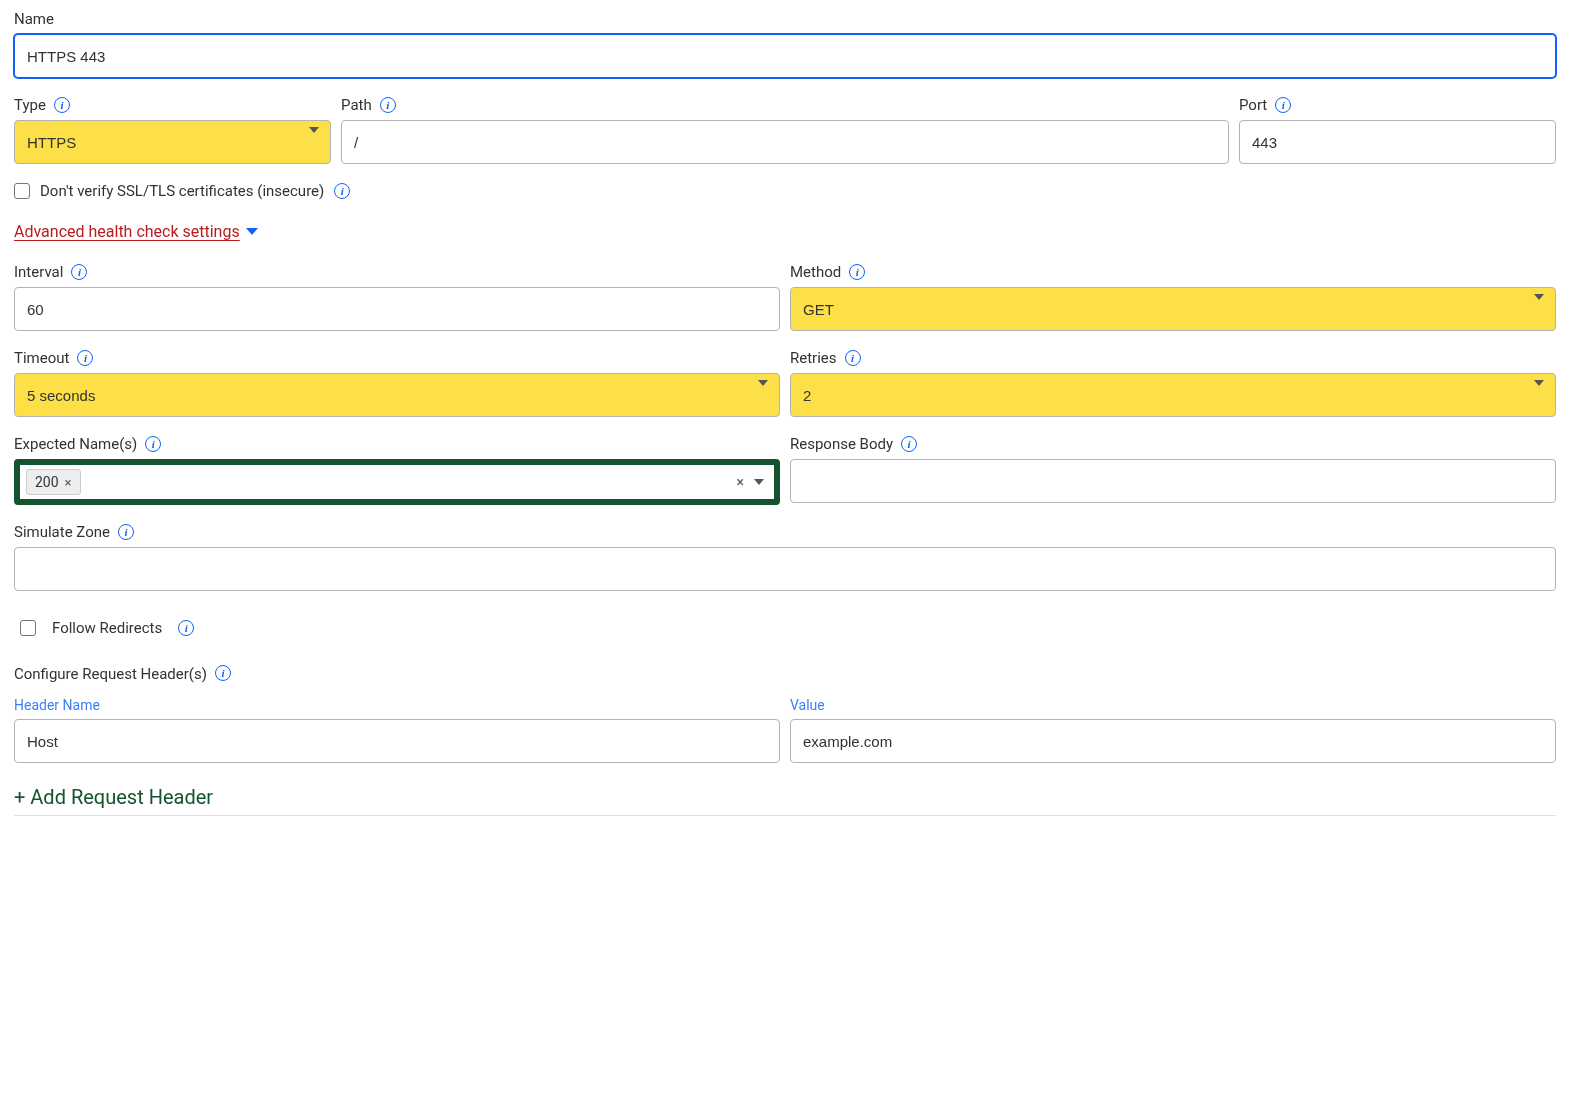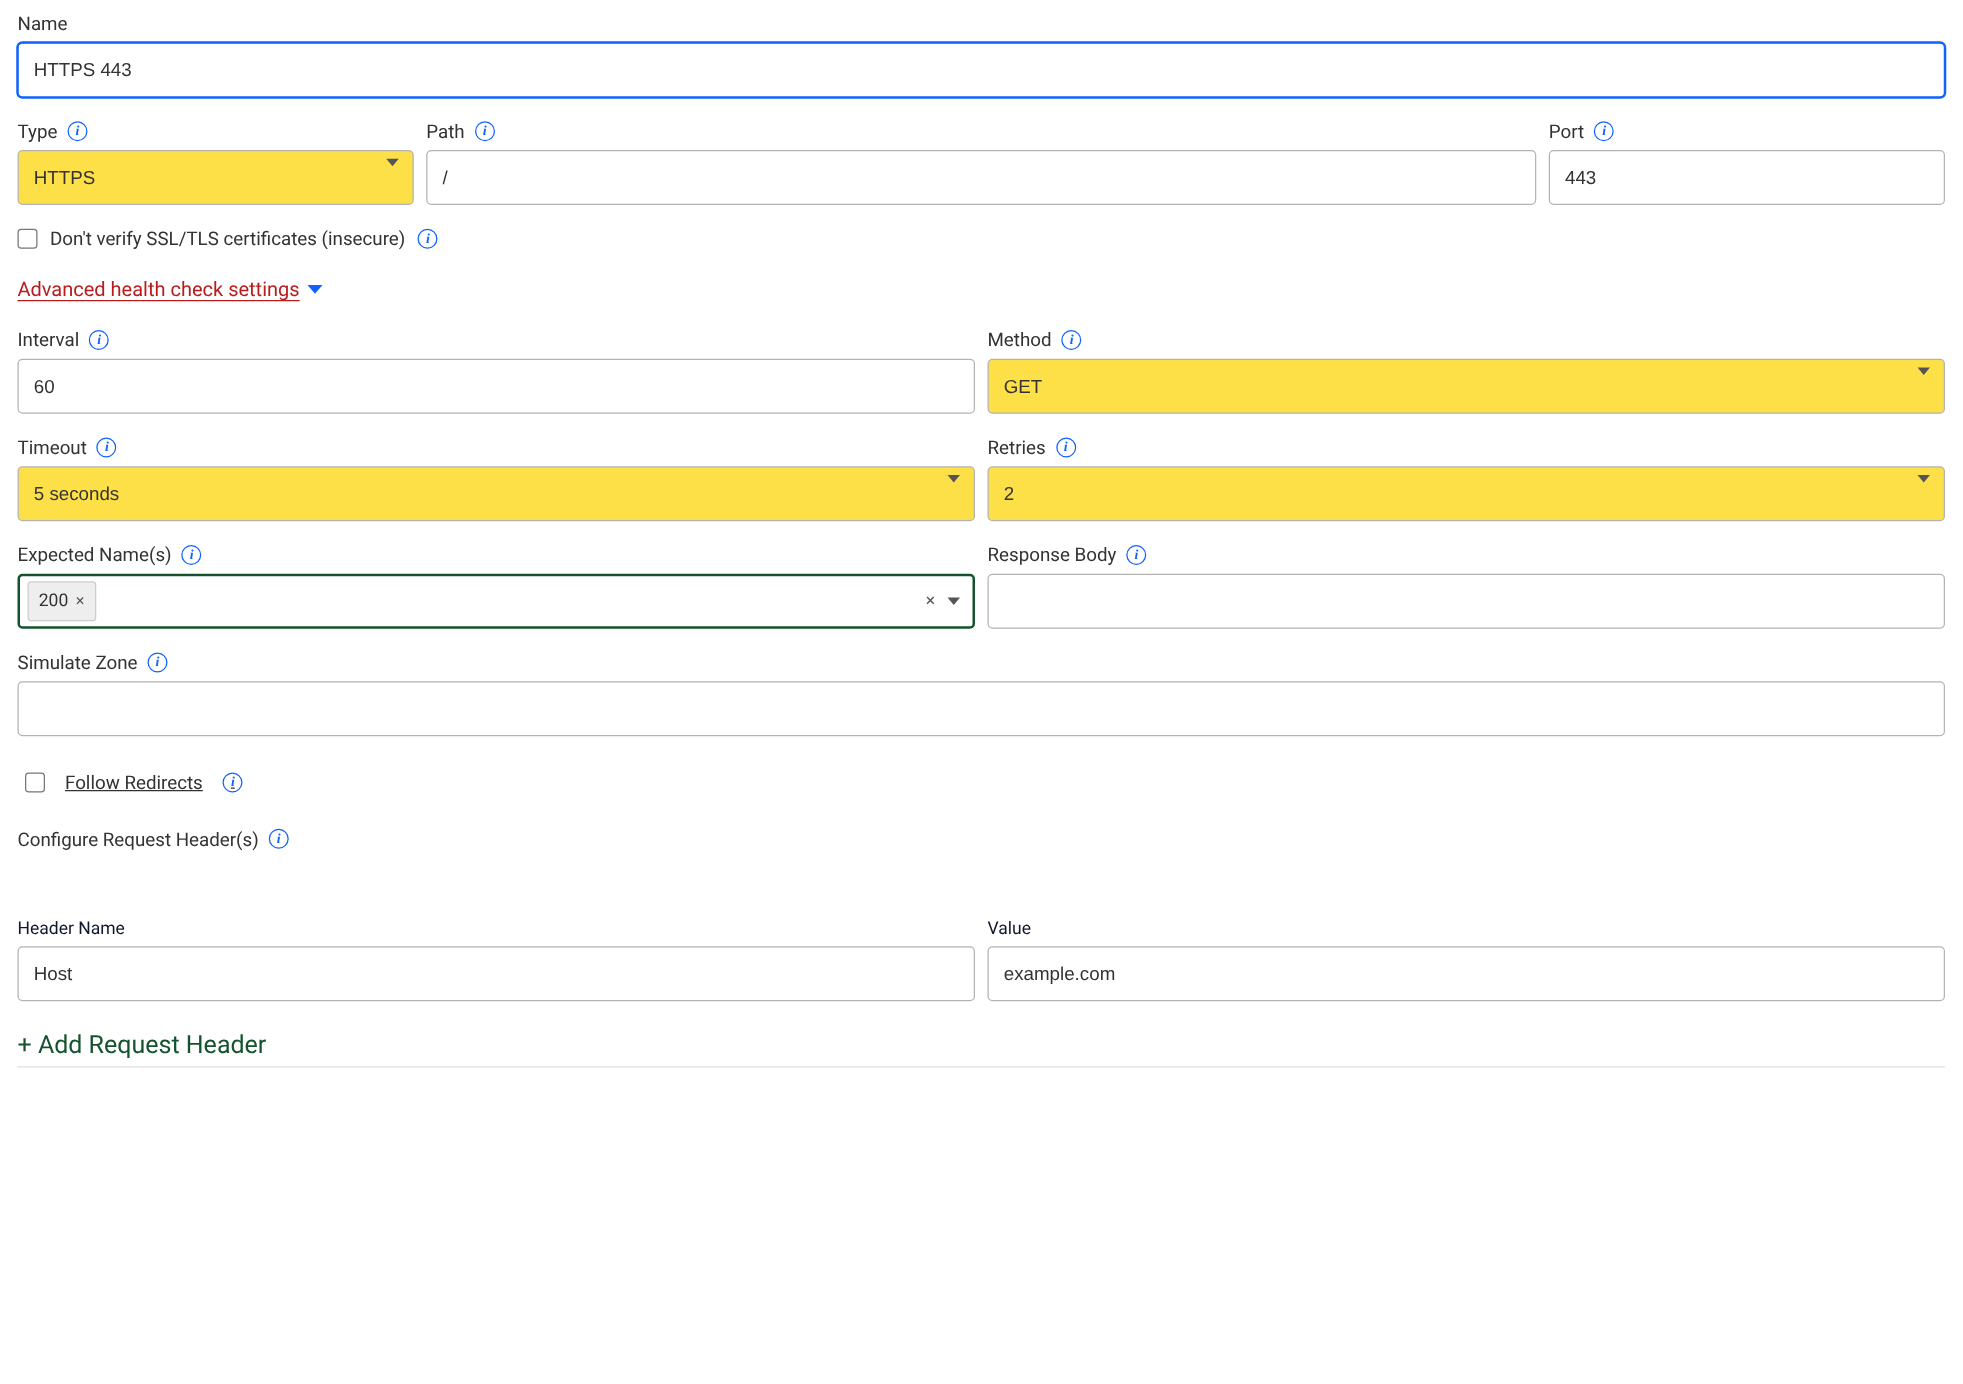--- a/index.html
+++ b/index.html
@@ -131,24 +131,25 @@
     .caret-down-sm {
       width: 0;
       height: 0;
       border-left: 5px solid transparent;
       border-right: 5px solid transparent;
       border-top: 6px solid #555;
     }
     .tag-input {
       width: 100%;
       min-height: 44px;
-      border: 2px solid #14532d;
+      border: 6px solid #14532d;
       border-radius: 4px;
       padding: 4px 40px 4px 6px;
       display: flex;
+      align-items: center;
       gap: 6px;
       position: relative;
     }
     .tag-chip {
       display: inline-flex;
       align-items: center;
       gap: 6px;
       background: #eee;
       border: 1px solid #ccc;
       border-radius: 3px;
@@ -176,44 +177,42 @@
     }
     .section-label {
       display: flex;
       align-items: flex-start;
       gap: 8px;
       margin-bottom: 14px;
       font-size: 15px;
     }
     .sub-label {
       font-size: 14px;
-      color: #0f172a;
+      color: #3b82f6;
       margin-bottom: 6px;
-      margin-top: 40px;
     }
     .add-link {
       display: inline-block;
       color: #14532d;
       font-size: 20px;
       text-underline-offset: 3px;
       cursor: pointer;
       margin-top: 4px;
     }
     .divider {
       border: none;
       border-top: 1px solid #e0e0e0;
       margin-top: 6px;
     }
     .follow-redirects-row {
       display: flex;
       align-items: center;
       gap: 16px;
       margin-top: 28px;
       margin-bottom: 28px;
-      text-decoration: underline;
     }
     .checkbox-wrapper {
       padding-left: 6px;
     }
   </style>
 </head>
 <body>
 
 
 

